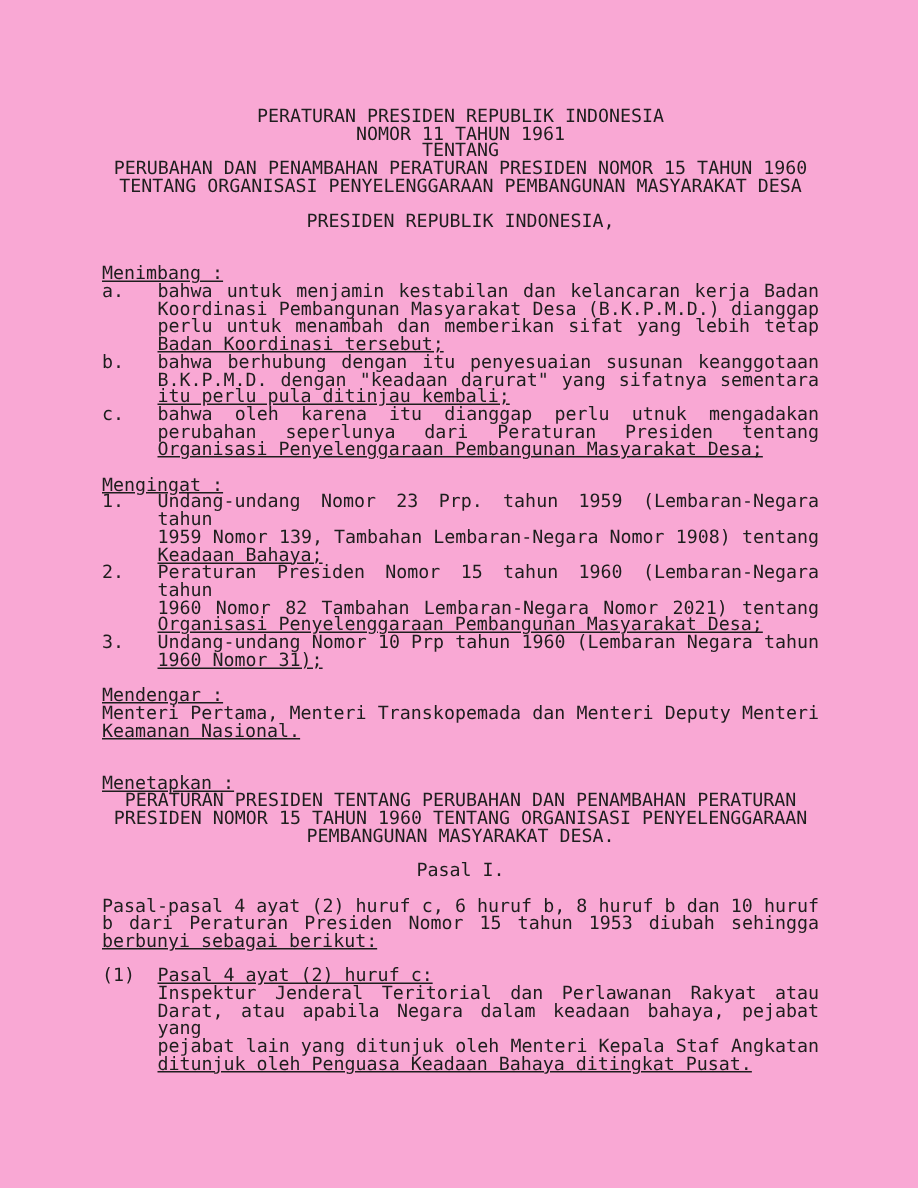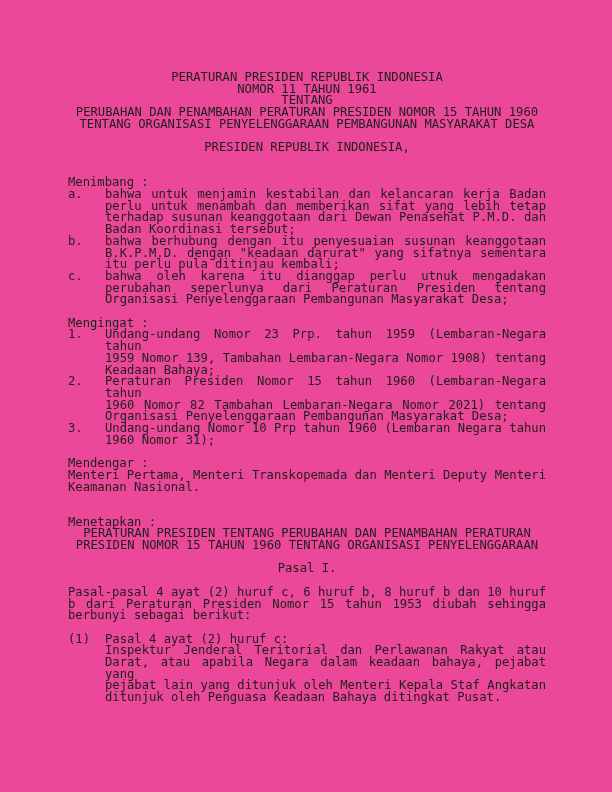--- a/index.html
+++ b/index.html
@@ -4,40 +4,40 @@
 <style>
   html, body {
     margin: 0;
     padding: 0;
     background: #ffffff;
   }
   .page {
     position: relative;
     width: 612px;
     height: 792px;
-    background: #ec4899;
+    background: #f9a8d4;
     overflow: hidden;
     font-family: "DejaVu Sans Mono", "Liberation Mono", monospace;
     color: #1e1e1e;
   }
   .doc {
     position: absolute;
     left: 68px;
     top: 72px;
     width: 478px;
     font-size: 12.2px;
     line-height: 11.7px;
     letter-spacing: 0;
   }
   .line {
     position: relative;
     min-height: 11.7px;
     white-space: nowrap;
   }
-  .line.align-left   { text-align: left; }
+  .line.align-left   { text-align: left; text-decoration: underline; }
   .line.align-center { text-align: center; white-space: nowrap; }
   .line.align-justify {
     text-align: justify;
     text-align-last: justify;
     white-space: normal;
   }
   .line.indent { padding-left: 37px; }
   .marker {
     position: absolute;
     left: 0;
@@ -55,22 +55,22 @@
       <div class="line align-center">NOMOR 11 TAHUN 1961</div>
       <div class="line align-center">TENTANG</div>
       <div class="line align-center">PERUBAHAN DAN PENAMBAHAN PERATURAN PRESIDEN NOMOR 15 TAHUN 1960</div>
       <div class="line align-center">TENTANG ORGANISASI PENYELENGGARAAN PEMBANGUNAN MASYARAKAT DESA</div>
       <div class="line blank-line">&nbsp;</div>
       <div class="line align-center">PRESIDEN REPUBLIK INDONESIA,</div>
       <div class="line blank-line">&nbsp;</div>
       <div class="line blank-line">&nbsp;</div>
       <div class="line align-left">Menimbang :</div>
       <div class="line align-justify indent"><span class="marker">a.</span><span>bahwa untuk menjamin kestabilan dan kelancaran kerja Badan</span></div>
+      <div class="line align-justify indent">Koordinasi Pembangunan Masyarakat Desa (B.K.P.M.D.) dianggap</div>
       <div class="line align-justify indent">perlu untuk menambah dan memberikan sifat yang lebih tetap</div>
-      <div class="line align-justify indent">terhadap susunan keanggotaan dari Dewan Penasehat P.M.D. dan</div>
       <div class="line align-left indent">Badan Koordinasi tersebut;</div>
       <div class="line align-justify indent"><span class="marker">b.</span><span>bahwa berhubung dengan itu penyesuaian susunan keanggotaan</span></div>
       <div class="line align-justify indent">B.K.P.M.D. dengan "keadaan darurat" yang sifatnya sementara</div>
       <div class="line align-left indent">itu perlu pula ditinjau kembali;</div>
       <div class="line align-justify indent"><span class="marker">c.</span><span>bahwa oleh karena itu dianggap perlu utnuk mengadakan</span></div>
       <div class="line align-justify indent">perubahan seperlunya dari Peraturan Presiden tentang</div>
       <div class="line align-left indent">Organisasi Penyelenggaraan Pembangunan Masyarakat Desa;</div>
       <div class="line blank-line">&nbsp;</div>
       <div class="line align-left">Mengingat :</div>
       <div class="line align-justify indent"><span class="marker">1.</span><span>Undang-undang Nomor 23 Prp. tahun 1959 (Lembaran-Negara tahun</span></div>
@@ -83,20 +83,21 @@
       <div class="line align-left indent">1960 Nomor 31);</div>
       <div class="line blank-line">&nbsp;</div>
       <div class="line align-left">Mendengar :</div>
       <div class="line align-justify">Menteri Pertama, Menteri Transkopemada dan Menteri Deputy Menteri</div>
       <div class="line align-left">Keamanan Nasional.</div>
       <div class="line blank-line">&nbsp;</div>
       <div class="line blank-line">&nbsp;</div>
       <div class="line align-left">Menetapkan :</div>
       <div class="line align-center">PERATURAN PRESIDEN TENTANG PERUBAHAN DAN PENAMBAHAN PERATURAN</div>
       <div class="line align-center">PRESIDEN NOMOR 15 TAHUN 1960 TENTANG ORGANISASI PENYELENGGARAAN</div>
+      <div class="line align-center">PEMBANGUNAN MASYARAKAT DESA.</div>
       <div class="line blank-line">&nbsp;</div>
       <div class="line align-center">Pasal I.</div>
       <div class="line blank-line">&nbsp;</div>
       <div class="line align-justify">Pasal-pasal 4 ayat (2) huruf c, 6 huruf b, 8 huruf b dan 10 huruf</div>
       <div class="line align-justify">b dari Peraturan Presiden Nomor 15 tahun 1953 diubah sehingga</div>
       <div class="line align-left">berbunyi sebagai berikut:</div>
       <div class="line blank-line">&nbsp;</div>
       <div class="line align-left indent"><span class="marker">(1)</span><span>Pasal 4 ayat (2) huruf c:</span></div>
       <div class="line align-justify indent">Inspektur Jenderal Teritorial dan Perlawanan Rakyat atau</div>
       <div class="line align-justify indent">Darat, atau apabila Negara dalam keadaan bahaya, pejabat yang</div>

